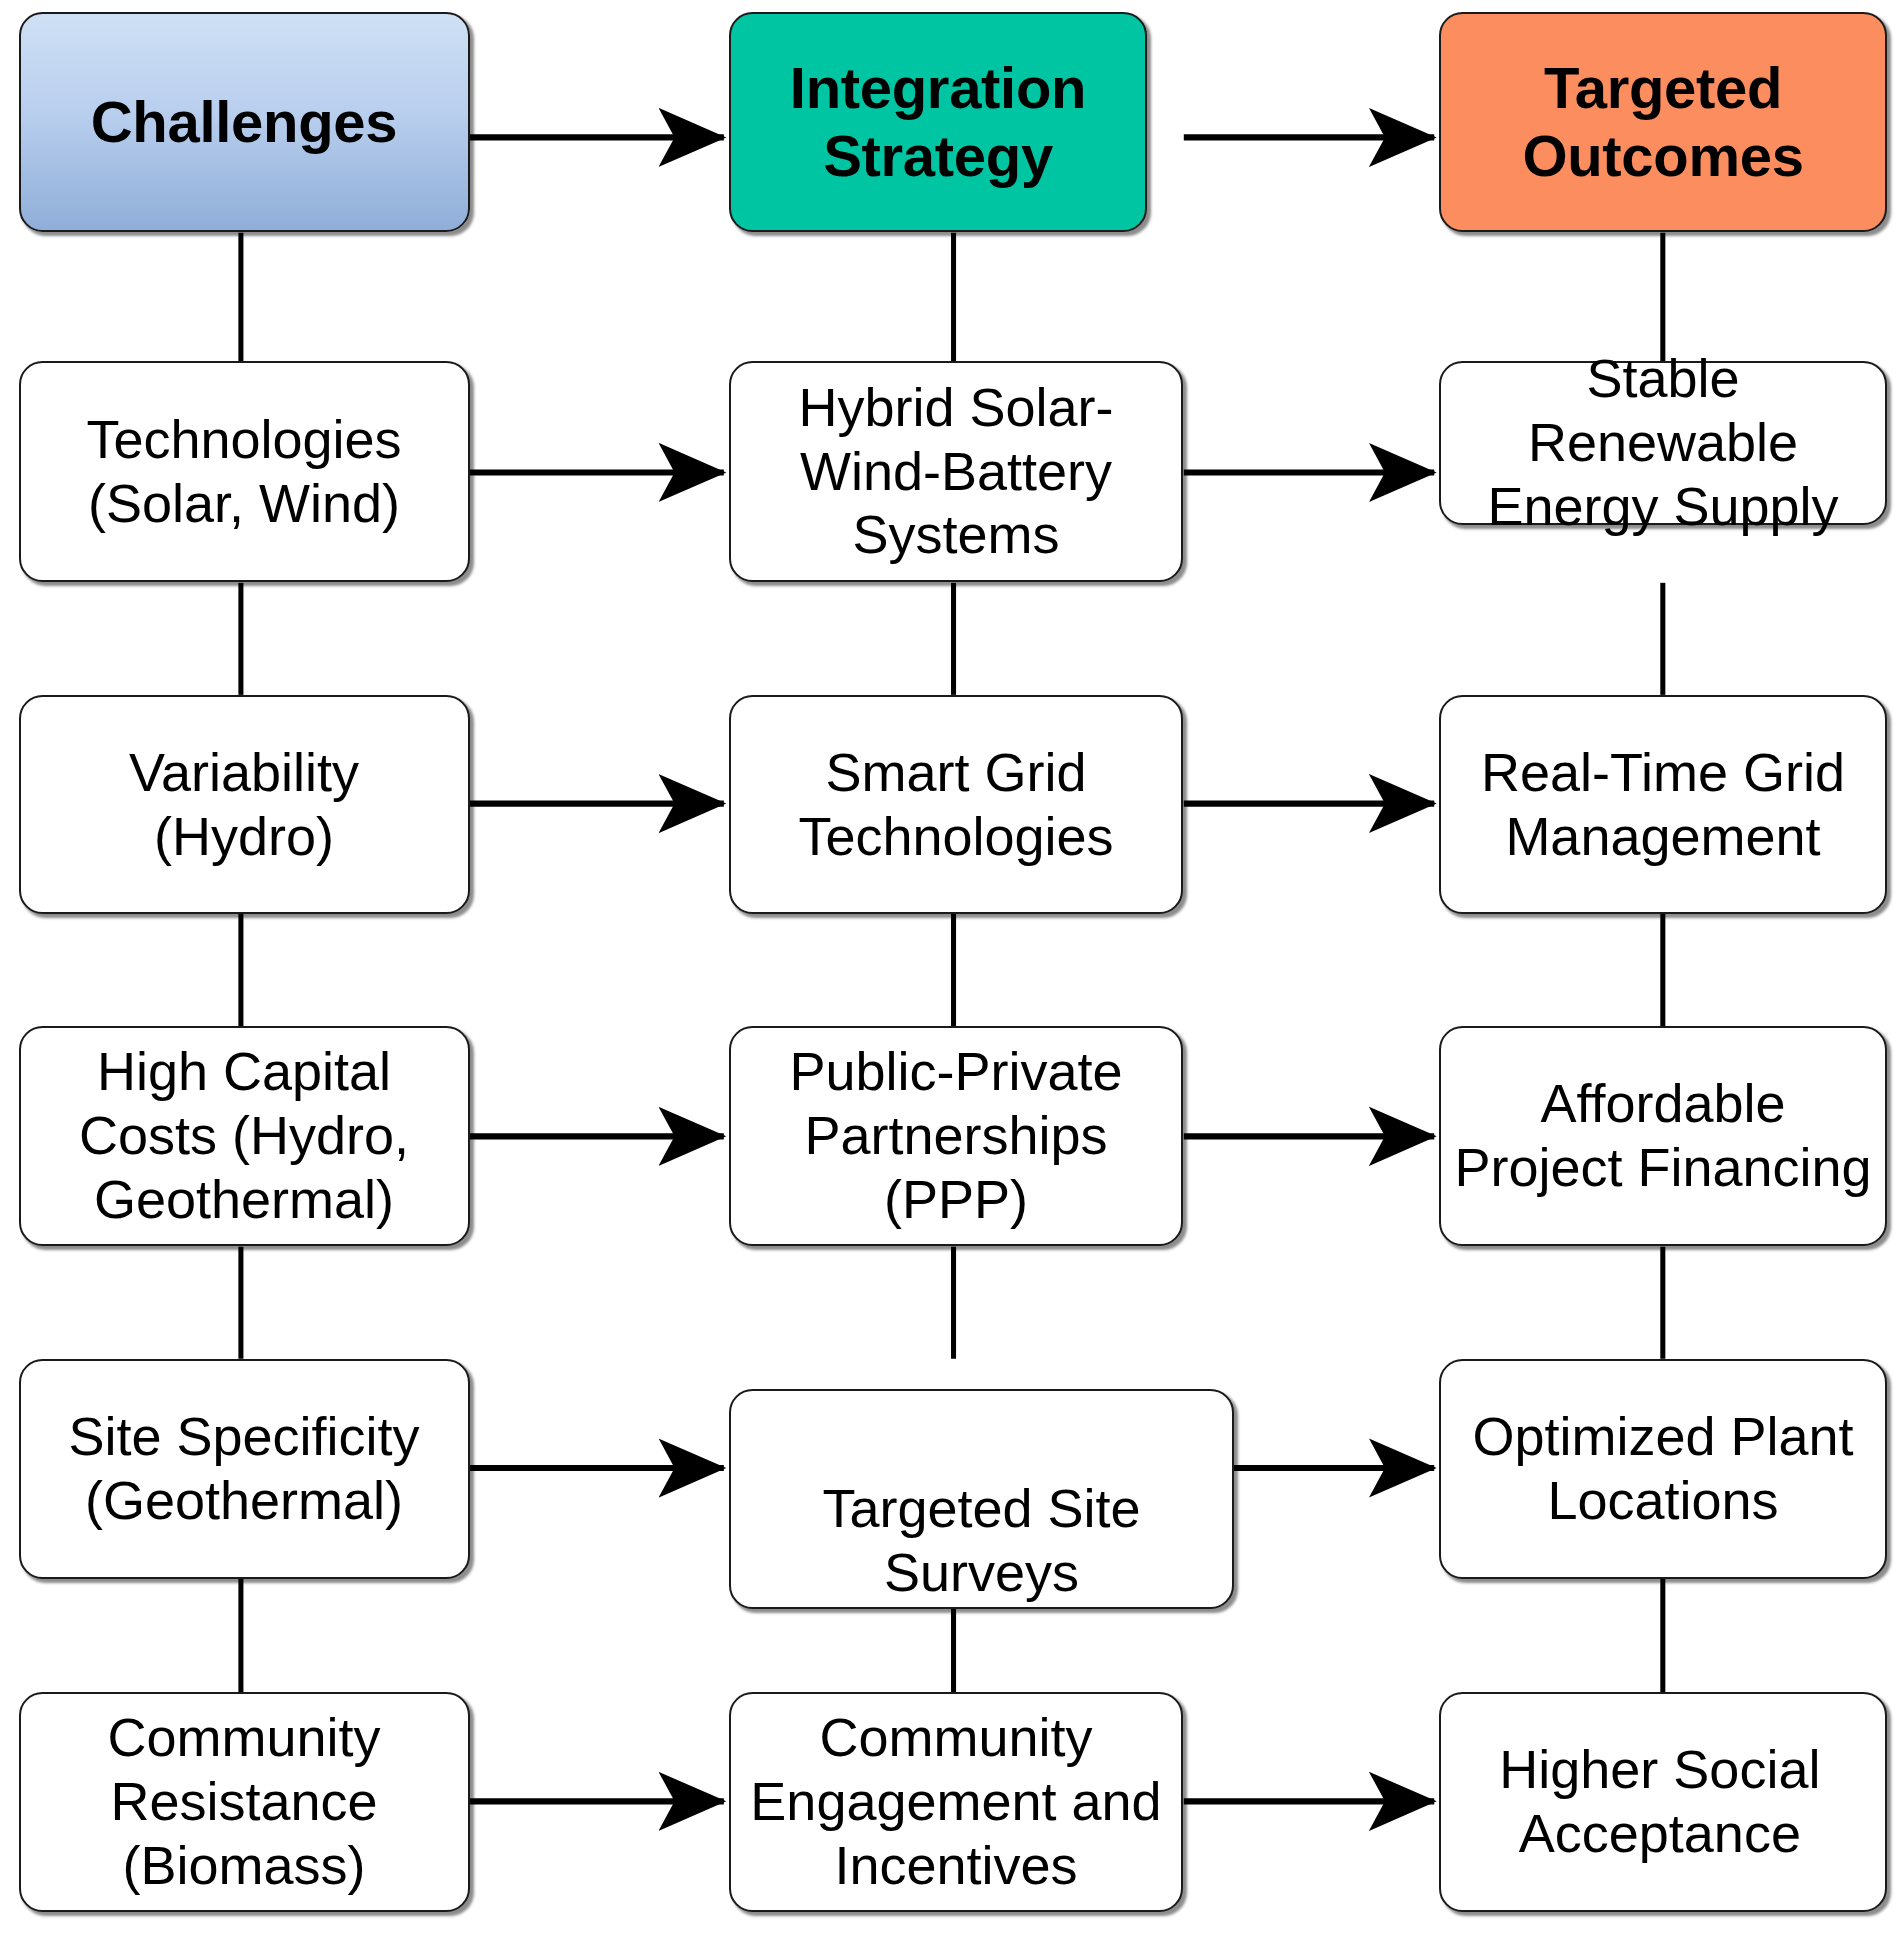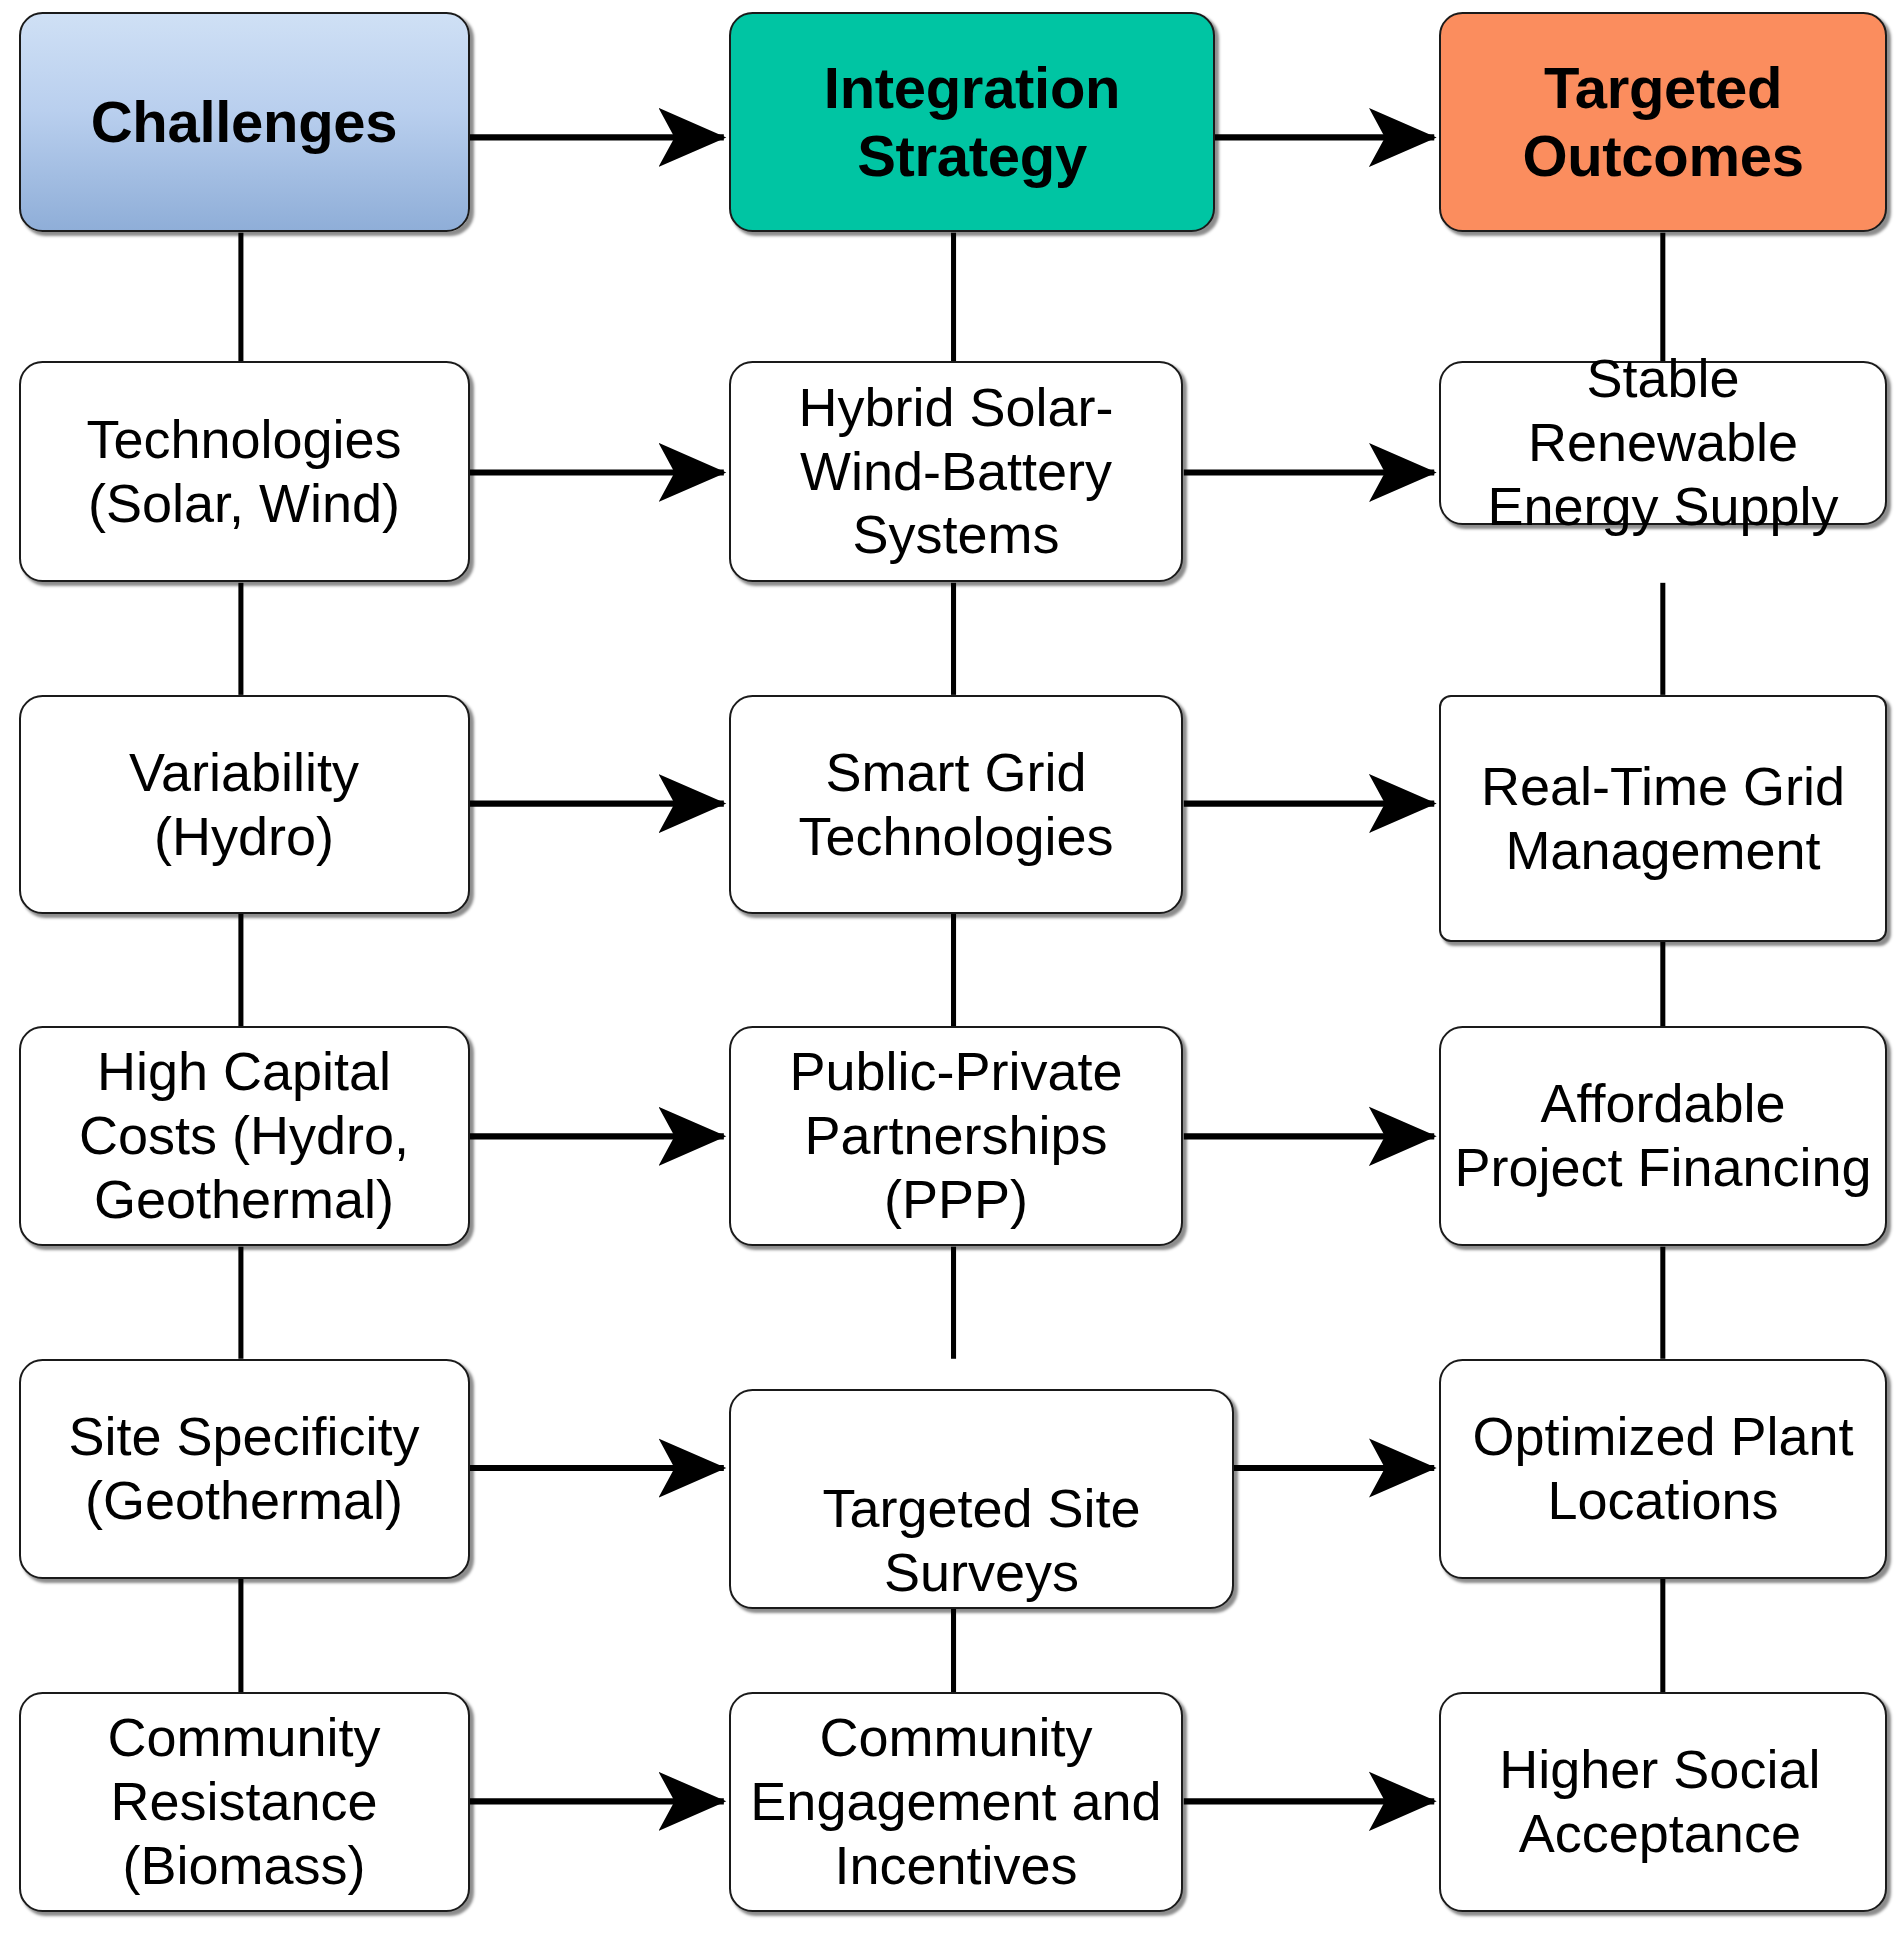--- a/index.html
+++ b/index.html
@@ -140,21 +140,21 @@
       <line x1="2968" y1="1630" x2="2968" y2="1832" stroke="#000" stroke-width="9"></line>
       <line x1="2968" y1="2225" x2="2968" y2="2425" stroke="#000" stroke-width="9"></line>
       <line x1="2968" y1="2818" x2="2968" y2="3020" stroke="#000" stroke-width="9"></line>
     </g>
   </svg>
 
   <div class="node header hdr-challenges" style="left:18.5px; top:12.3px; width:451px; height:220px;">
     <span class="lbl">Challenges</span>
   </div>
 
-  <div class="node header hdr-strategy" style="left:729px; top:12.3px; width:486px; height:220px;">
+  <div class="node header hdr-strategy" style="left:729px; top:12.3px; width:418px; height:220px;">
     <span class="lbl">Integration
 Strategy</span>
   </div>
 
   <div class="node header hdr-outcomes" style="left:1439px; top:12.3px; width:448px; height:220px;">
     <span class="lbl">Targeted
 Outcomes</span>
   </div>
 
   <div class="node leaf" style="left:18.5px; top:361px; width:451px; height:221px;">
@@ -172,21 +172,21 @@
 Energy Supply</span>
   </div>
 
   <div class="node leaf" style="left:18.5px; top:695px; width:451px; height:219px;">
     <span class="lbl">Variability (Hydro)</span>
   </div>
   <div class="node leaf" style="left:729px; top:695px; width:454px; height:219px;">
     <span class="lbl">Smart Grid
 Technologies</span>
   </div>
-  <div class="node leaf" style="left:1439px; top:695px; width:448px; height:247px;border-radius:12px;">
+  <div class="node leaf" style="left:1439px; top:695px; width:448px; height:219px;">
     <span class="lbl">Real-Time Grid
 Management</span>
   </div>
 
   <div class="node leaf" style="left:18.5px; top:1026px; width:451px; height:220px;">
     <span class="lbl">High Capital
 Costs (Hydro,
 Geothermal)</span>
   </div>
   <div class="node leaf" style="left:729px; top:1026px; width:454px; height:220px;">

